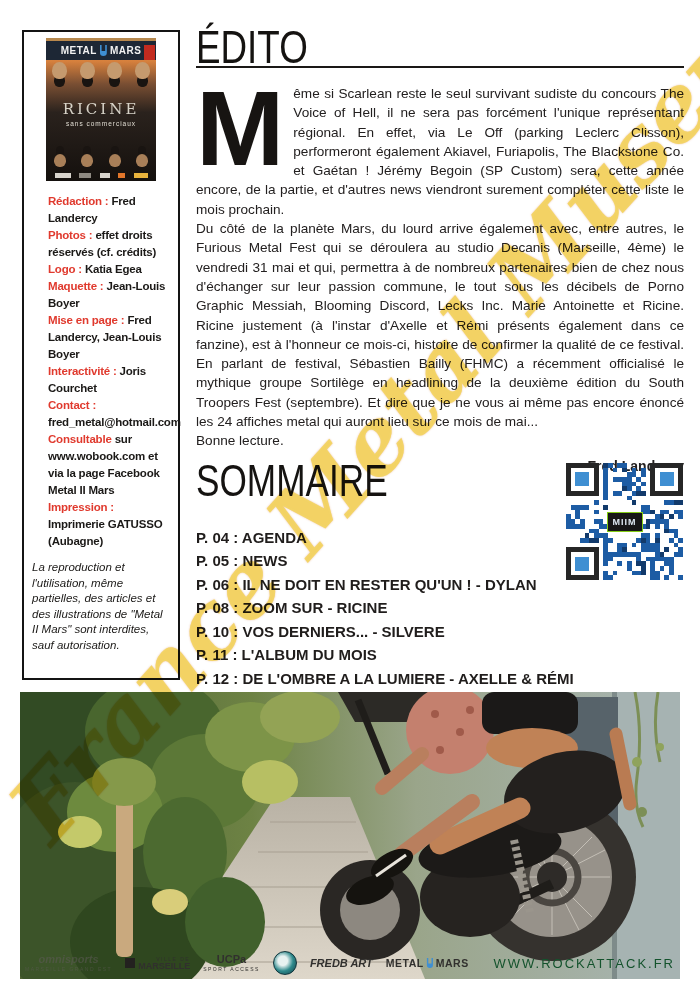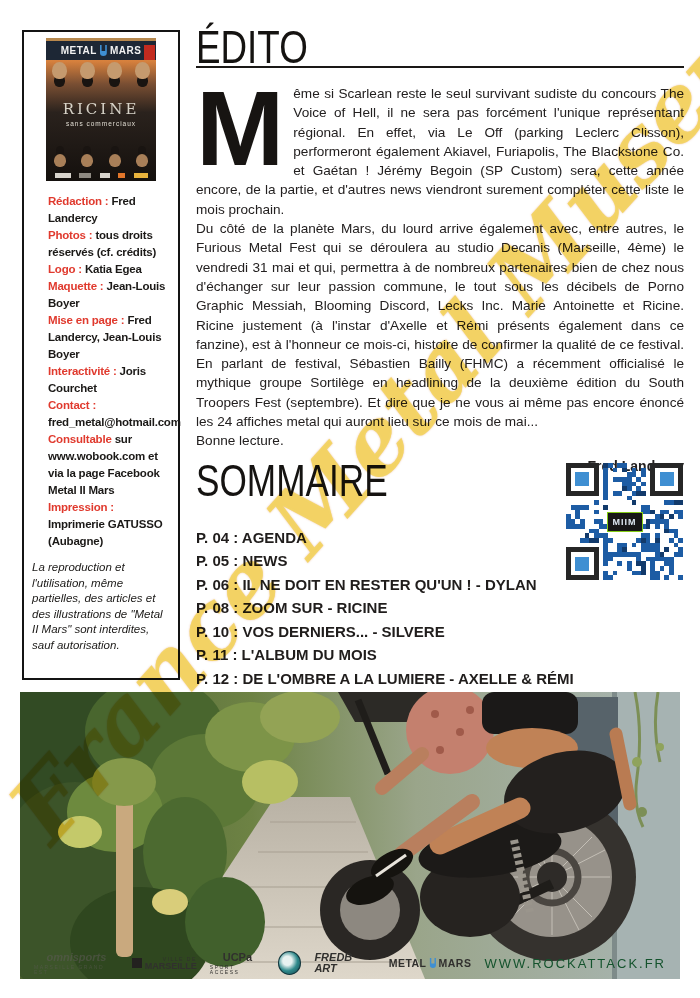--- a/index.html
+++ b/index.html
@@ -55,21 +55,21 @@
        color:#dfe9f2;font-size:9px;font-weight:bold;padding:4px 5px;letter-spacing:1px;border:1px solid #84cc16;}
   
   #banner{position:absolute;left:20px;top:692px;width:660px;height:287px;overflow:hidden;z-index:2;}
   #banner svg.photo{position:absolute;left:0;top:0;width:100%;height:100%;}
   #ra-box{position:absolute;left:35px;top:48px;width:265px;height:180px;background:rgba(255,255,255,.48);
        display:flex;flex-direction:column;align-items:center;justify-content:center;}
   .ra-line{font-size:47px;font-weight:900;letter-spacing:3px;color:#14110e;line-height:.88;transform:scaleY(1.05);}
   .ra-reg{font-size:12px;vertical-align:super;letter-spacing:0;}
   #ra-tag{margin-top:16px;font-size:14px;font-weight:bold;letter-spacing:7px;color:#1b1815;white-space:nowrap;}
   #partners{position:absolute;left:0;bottom:2px;width:100%;height:28px;display:flex;align-items:center;
-       gap:13px;padding:0 14px;box-sizing:border-box;color:#31302e;}
+       gap:13px;padding:0 5px;box-sizing:border-box;color:#31302e;}
   .pl{display:flex;flex-direction:column;align-items:center;line-height:1;}
   .pl .l1{font-size:11px;font-weight:bold;}
   .pl .l2{font-size:5px;letter-spacing:1.5px;margin-top:2px;}
   .pl.faint{opacity:.55;color:#5d5a56;}
   .pl.mars{flex-direction:row;gap:3px;align-items:center;}
   .pl.mars .flag{width:10px;height:10px;background:#23211f;display:inline-block;}
   .pl.mars .l1{font-size:9px;}
   .circle-logo{width:22px;height:22px;border-radius:50%;background:radial-gradient(circle at 40% 40%,#e8f2f1 25%,#2f8a8c 55%,#123c44 100%);border:1.5px solid #11353c;}
   .pl.m2m{flex-direction:row;gap:2px;align-items:center;}
   .pl.m2m .l1{font-size:10.5px;letter-spacing:.5px;}
@@ -110,21 +110,21 @@
         <i style="width:12px;background:#8f8a82"></i>
         <i style="width:10px;background:#d8d4cc"></i>
         <i style="width:7px;background:#e2762a"></i>
         <i style="width:14px;background:#e8b33c"></i>
       </div>
     </div>
 
 
     <div id="credits">
       <div class="credit"><span class="lab">Rédaction :</span> <span>Fred Landercy</span></div>
-      <div class="credit"><span class="lab">Photos :</span> <span>tous droits réservés (cf. crédits)</span></div>
+      <div class="credit"><span class="lab">Photos :</span> <span>effet droits réservés (cf. crédits)</span></div>
       <div class="credit"><span class="lab">Logo :</span> <span>Katia Egea</span></div>
       <div class="credit"><span class="lab">Maquette :</span> <span>Jean-Louis Boyer</span></div>
       <div class="credit"><span class="lab">Mise en page :</span> <span>Fred Landercy, Jean-Louis Boyer</span></div>
       <div class="credit"><span class="lab">Interactivité :</span> <span>Joris Courchet</span></div>
       <div class="credit"><span class="lab">Contact :</span> <span>fred_metal@hotmail.com</span></div>
       <div class="credit"><span class="lab">Consultable</span> <span>sur www.wobook.com et via la page Facebook Metal II Mars</span></div>
       <div class="credit"><span class="lab">Impression :</span> <span>Imprimerie GATUSSO (Aubagne)</span></div>
     </div>
     <div id="disclaimer">La reproduction et l'utilisation, même partielles, des articles et des illustrations de "Metal II Mars" sont interdites, sauf autorisation.</div>
   </div>

